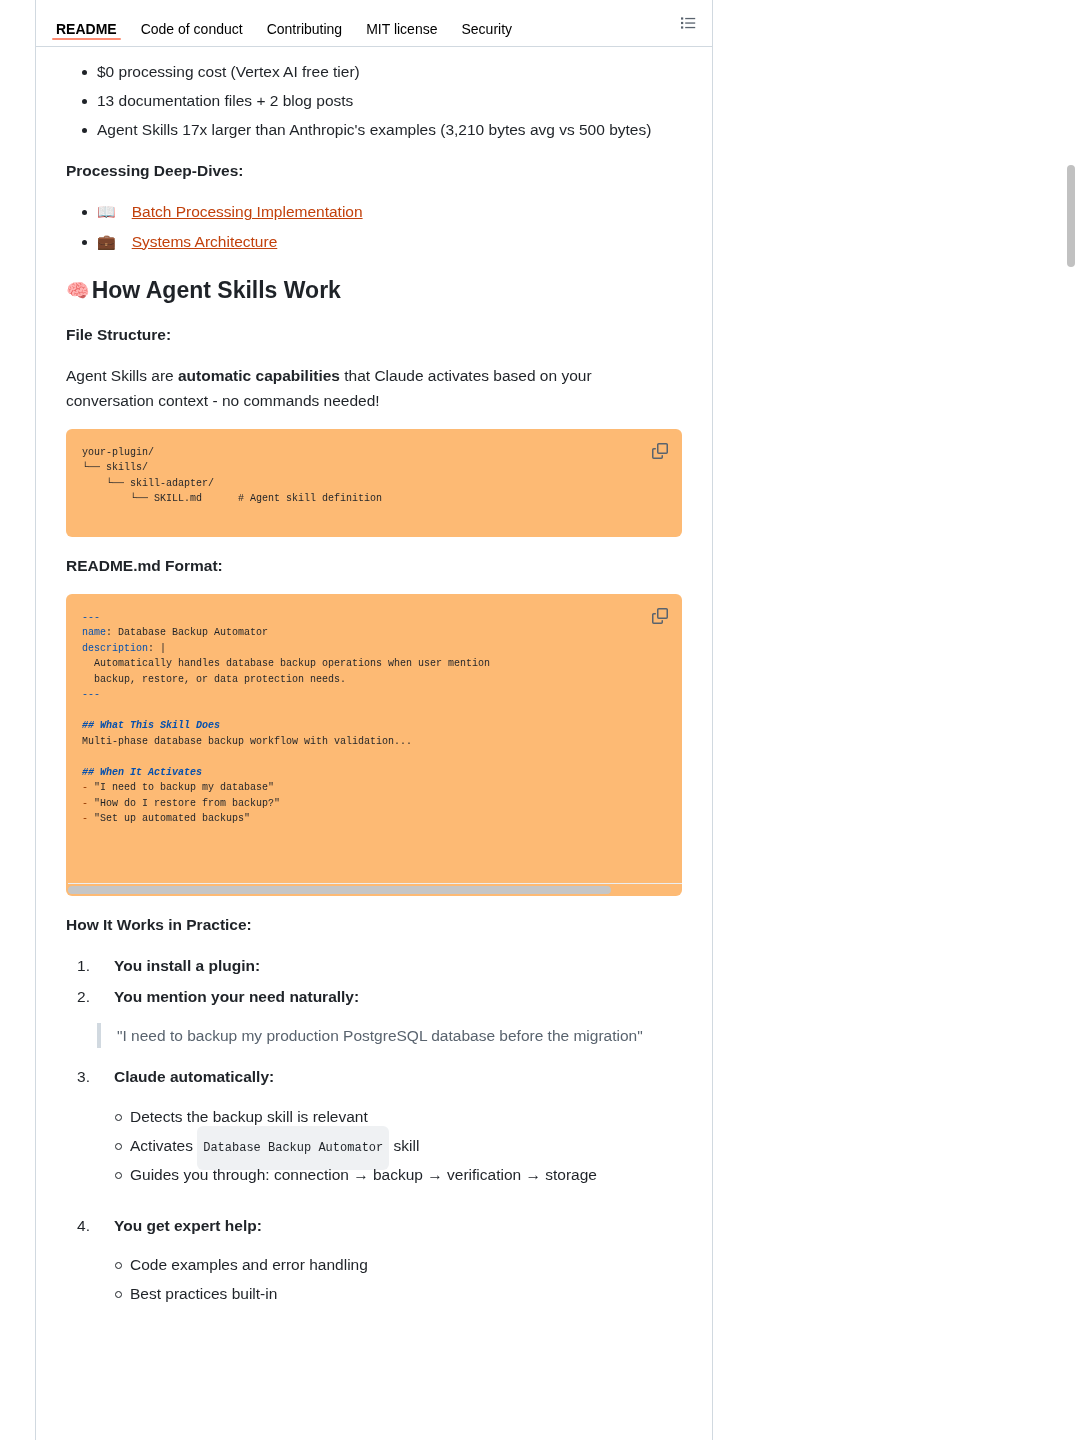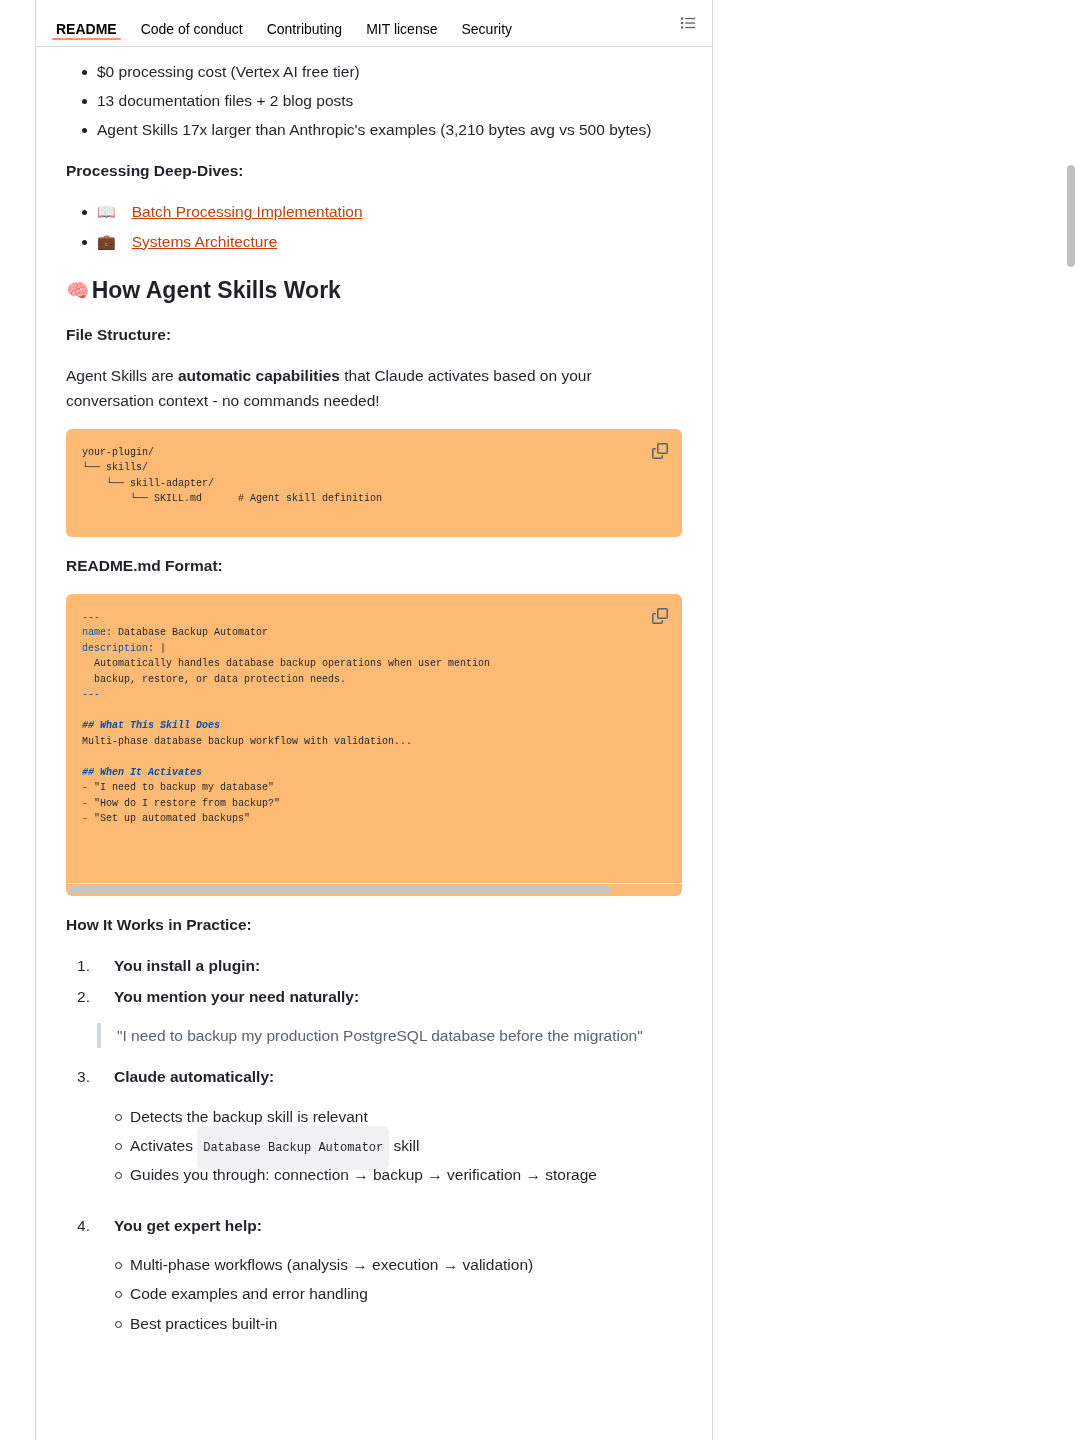--- a/index.html
+++ b/index.html
@@ -276,21 +276,20 @@
             <li><span>Activates </span><code class="inline">Database Backup Automator</code><span> skill</span></li>
             <li><span>Guides you through: connection → backup → verification → storage</span></li>
           </ul>
           <div style="height:16px"></div>
         </li>
 
         <li>
           <span class="step-label">You get expert help:</span>
           <div style="height:14px"></div>
           <ul class="circles">
-            <li><span>Multi-phase workflows (analysis → execution → validation)</span></li>
             <li><span>Code examples and error handling</span></li>
             <li><span>Best practices built-in</span></li>
           </ul>
         </li>
 
       </ol>
 
     </div>
   </div>
 

